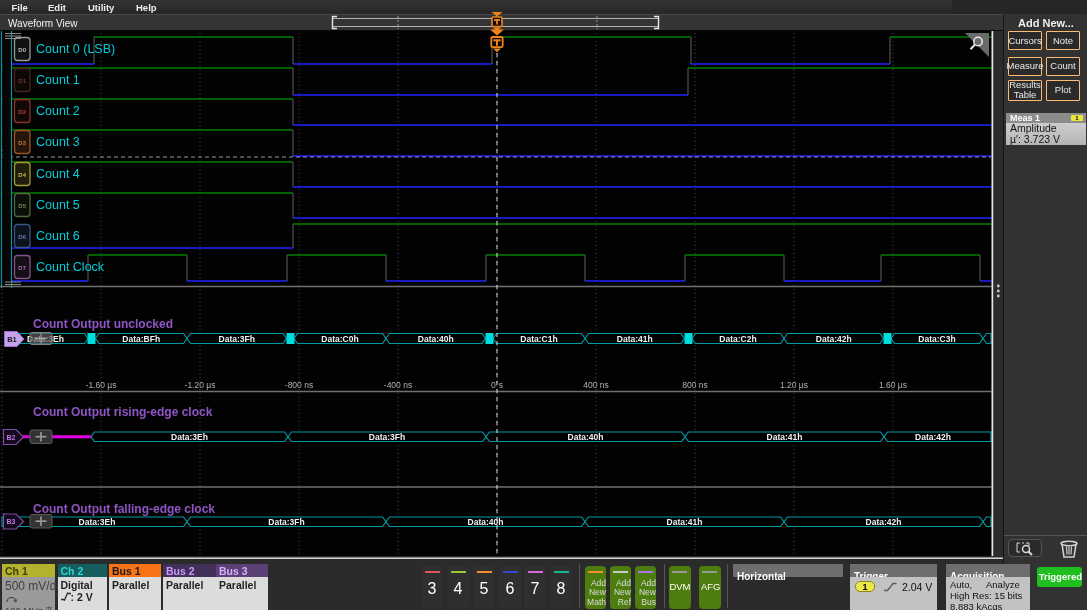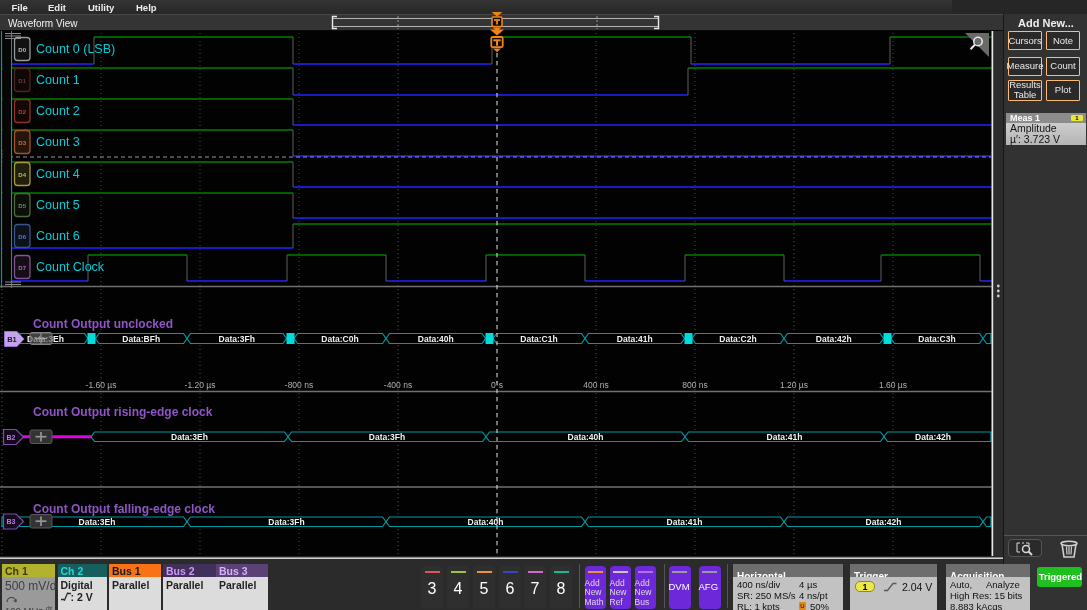--- a/index.html
+++ b/index.html
@@ -10,21 +10,21 @@
 #rightpanel{left:1003px;top:13.5px;width:88px;height:596.5px;background:#323232;border-left:1px solid #171717}
 .rbtn{position:absolute;background:#2a2a2a;border:1px solid #fdba74;border-radius:1px;color:#e8e8e8;font-size:9.5px;display:flex;align-items:center;justify-content:center;text-align:center;line-height:10px}
 #toolbar{left:0;top:556.5px;width:1003px;height:53.5px;background:#2b2b2b;border-top:1.5px solid #888}
 #toolbar::before{content:"";position:absolute;left:0;top:0;width:100%;height:1.5px;background:#d0d0d0}
 .badge{position:absolute;top:6px;height:47px;font-size:10.5px}
 .badge .hd{height:13.5px;font-weight:bold;padding:1px 0 0 3px}
 .badge .bd{height:33.5px;padding:1.5px 0 0 3px;font-weight:bold;white-space:nowrap}
 .nbtn{position:absolute;top:8px;height:43px;width:22px;background:#2f2f2f;border-radius:4px;color:#fff;text-align:center}
 .nbtn .cl{position:absolute;left:3.5px;top:5.5px;width:15px;height:2px}
 .nbtn .num{position:absolute;width:100%;top:14px;font-size:16px}
-.anbtn{position:absolute;top:8px;height:43px;width:21.5px;background:#6d28d9;border-radius:4px;color:#ddd;font-size:8.5px;text-align:left;line-height:9.5px}
+.anbtn{position:absolute;top:8px;height:43px;width:21.5px;background:#4d7c0f;border-radius:4px;color:#ddd;font-size:8.5px;text-align:right;line-height:9.5px}
 .anbtn .cl{position:absolute;left:3px;top:5.5px;width:15px;height:2px}
 .anbtn .tx{position:absolute;width:100%;top:13px}
 .vsep{position:absolute;top:6px;height:44px;width:1px;background:#555}
 .ipanel{position:absolute;top:6px;height:47px;font-size:9.5px;color:#111}
 .ipanel .hd{height:13.5px;background:#6e6e6e;color:#fff;font-weight:bold;font-size:10px;padding:7px 0 0 4px}
 .ipanel .bd{background:#c2c2c2;height:33.5px;position:relative}
 </style></head>
 <body>
 <div id="menubar" class="abs">
     <span style="left:11.5px">File</span>
@@ -355,29 +355,20 @@
     </div>
     <div class="anbtn" style="left:698.5px;width:22px;color:#fff;font-size:9.5px">
       <div class="cl" style="background:#999"></div>
       <div class="tx" style="top:16px">AFG</div>
     </div>
     <div class="vsep" style="left:578.5px"></div>
     <div class="vsep" style="left:663.5px"></div>
     <div class="vsep" style="left:726.5px"></div>
     <div class="ipanel" style="left:733px;width:110px">
       <div class="hd">Horizontal</div>
-      <div class="bd">
-<span class="abs" style="left:4px;top:2px">400 ns/div</span>
-        <span class="abs" style="left:66px;top:2px">4 µs</span>
-<span class="abs" style="left:4px;top:13px">SR: 250 MS/s</span>
-        <span class="abs" style="left:66px;top:13px">4 ns/pt</span>
-<span class="abs" style="left:4px;top:24px">RL: 1 kpts</span>
-<span class="abs" style="left:66px;top:25px;width:7px;height:8px;background:#e08818;border-radius:1px;color:#000;font-size:6px;text-align:center;line-height:8px">U</span>
-<span class="abs" style="left:77px;top:24px">50%</span>
-</div>
     </div>
     <div class="ipanel" style="left:850px;width:87px">
       <div class="hd">Trigger</div>
       <div class="bd">
 <span class="abs" style="left:5px;top:3.5px;width:20px;height:11px;background:#ece84a;border:1px solid #8a8a20;border-radius:5px;color:#000;font-weight:bold;font-size:9px;text-align:center;line-height:11px">1</span>
 <svg class="abs" style="left:34px;top:4.5px" width="13" height="10" viewBox="0 0 13 10">
           <path d="M0,8.5 L3.5,8.5 L9,1.5 L12.5,1.5" stroke="#5a5a5a" stroke-width="1.3" fill="none"></path>
         </svg>
 <span class="abs" style="left:52px;top:3.5px;font-size:10.5px">2.04 V</span>
 </div>

